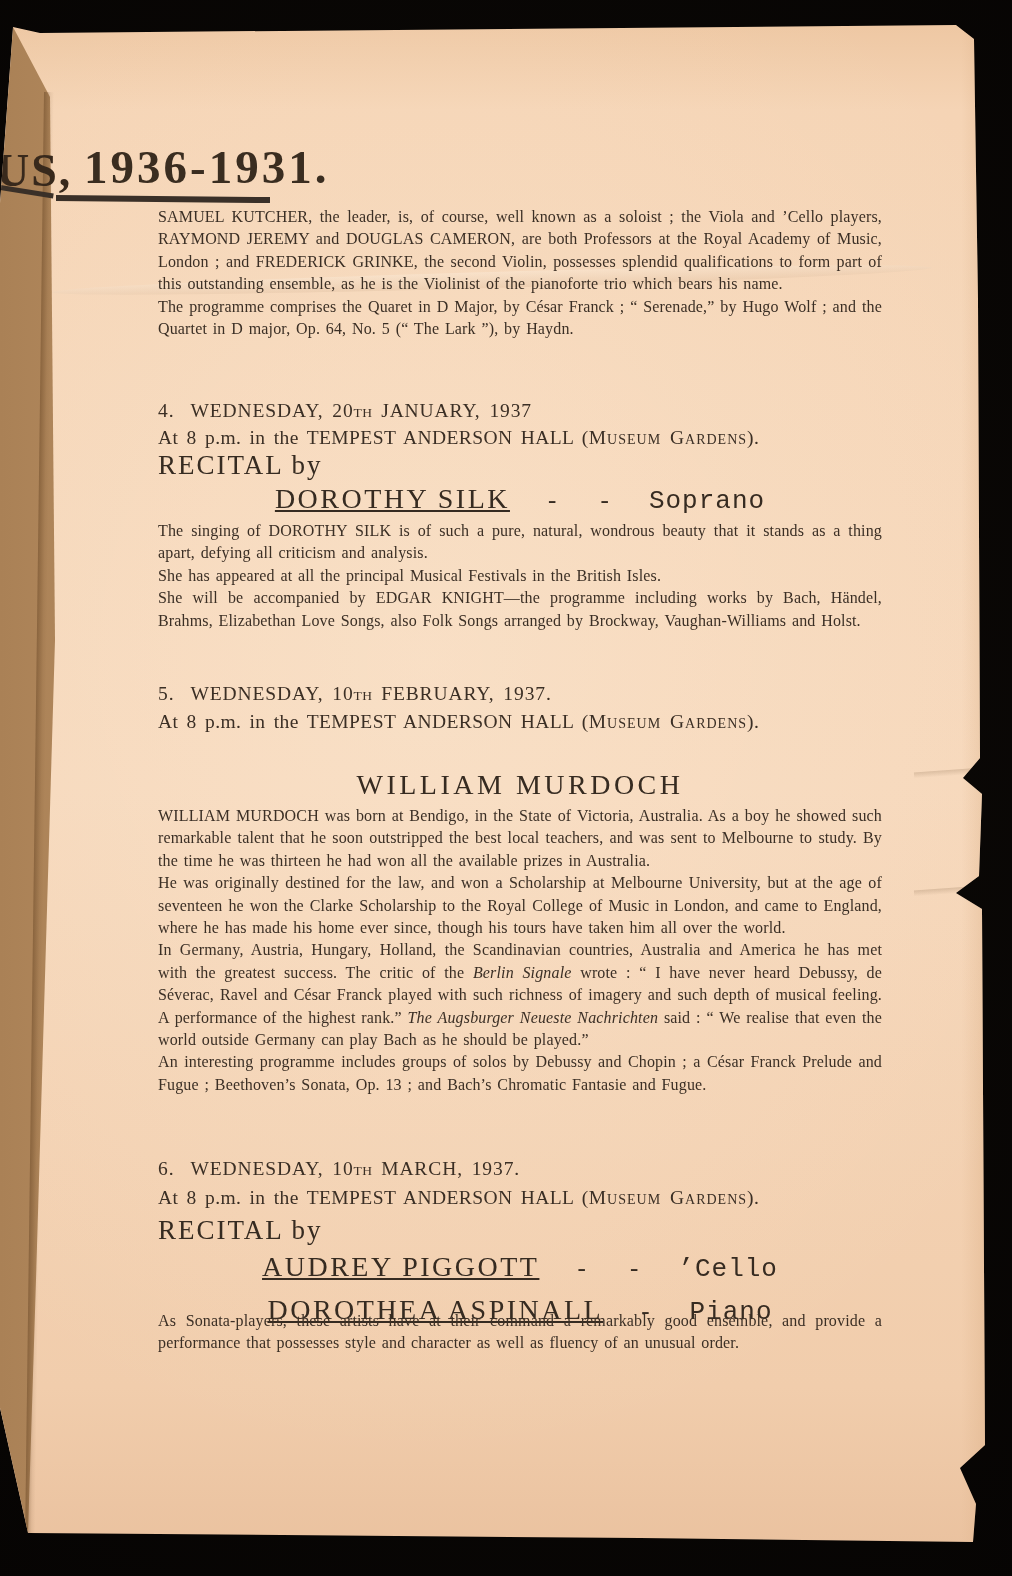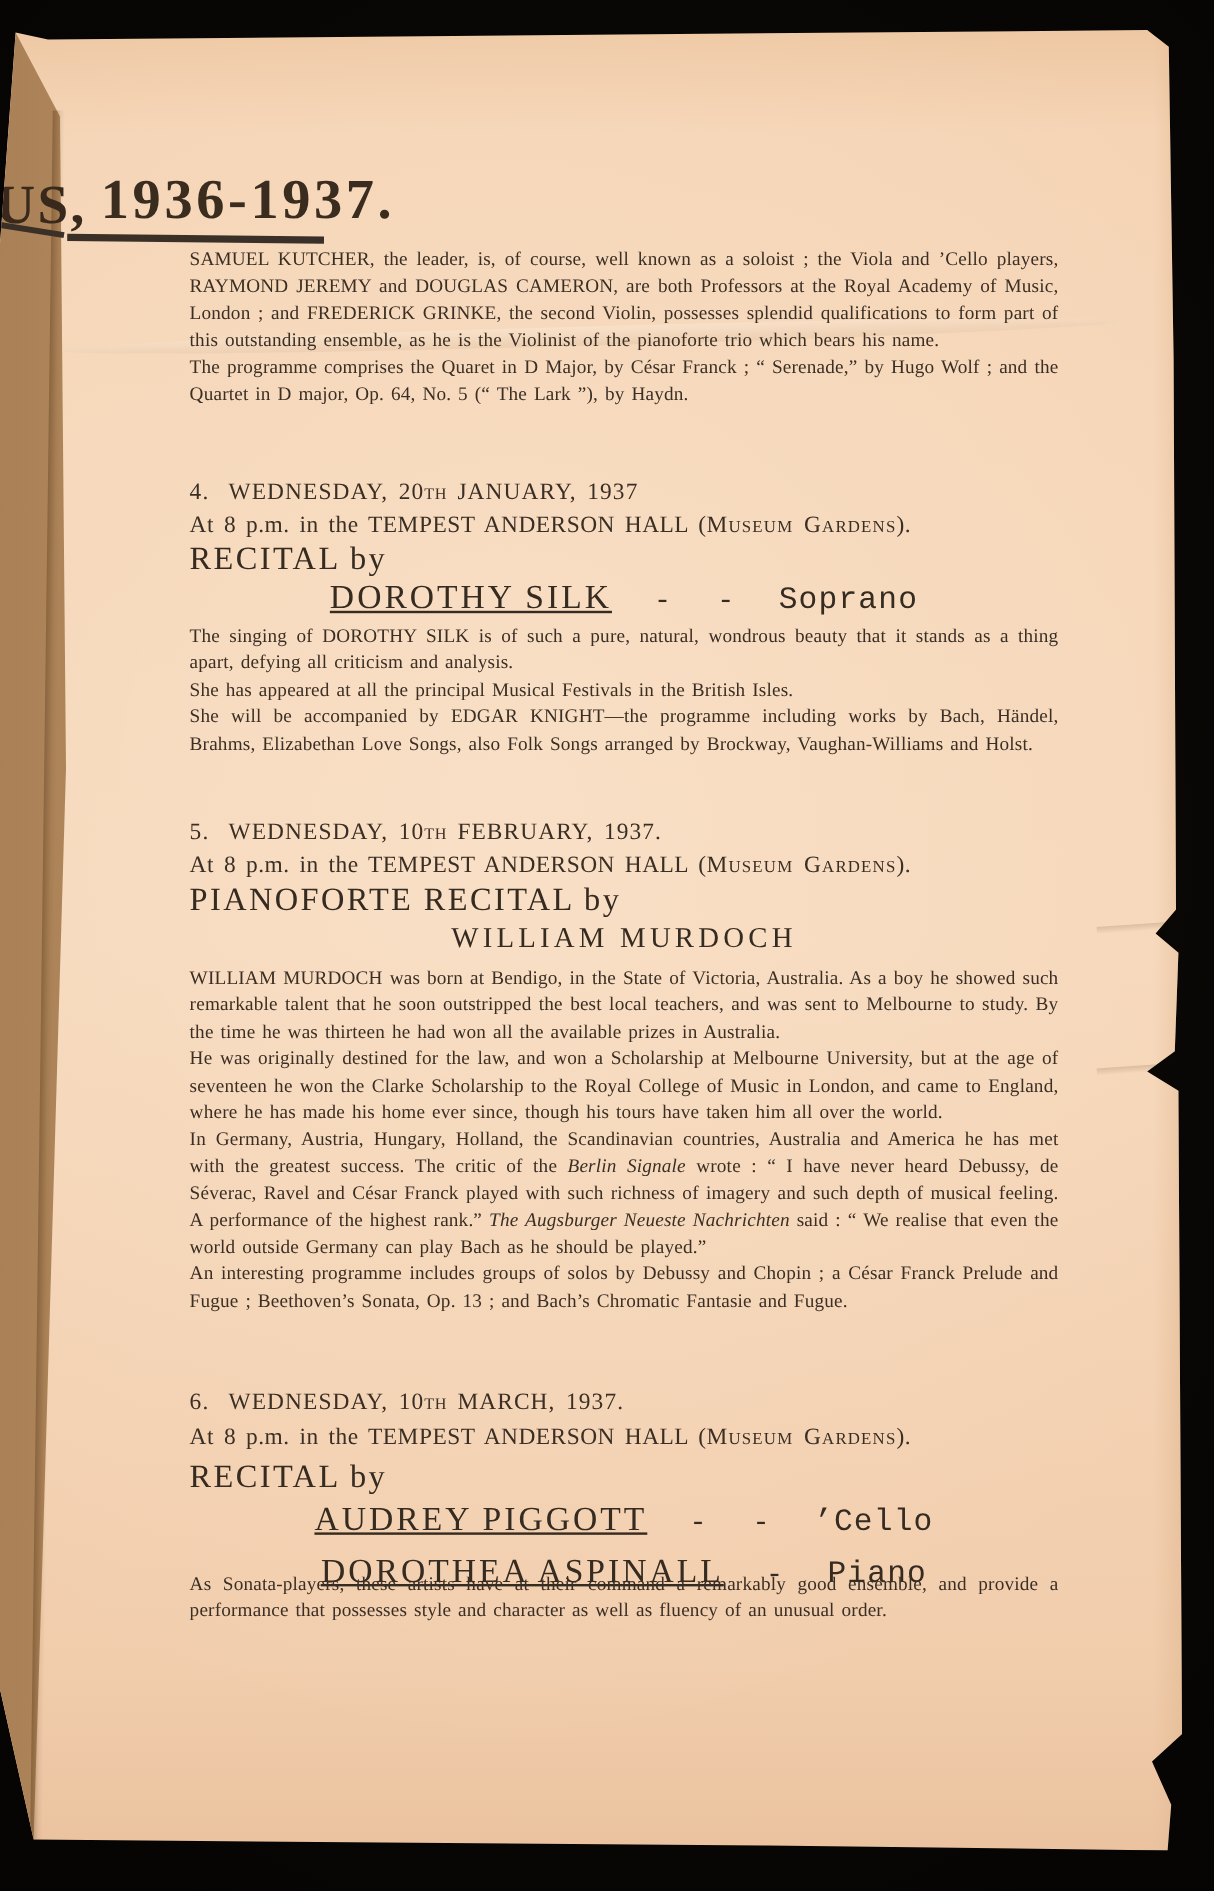--- a/index.html
+++ b/index.html
@@ -73,41 +73,41 @@
   .venue-line{font-size:19.5px;letter-spacing:0.4px;word-spacing:3px;}
   .sc{font-variant:small-caps;letter-spacing:1px;text-align:right;}
   .event-4 .venue-line{top:27px;} .event-5 .venue-line{top:28px;} .event-6 .venue-line{top:29px;}
   .recital-line{text-align:left;font-size:27px;letter-spacing:2px;color:#362b21;}
   .event-4 .recital-line{top:50px;} .event-5 .recital-line{top:51px;} .event-6 .recital-line{top:57px;}
   .perf-row{display:flex;justify-content:center;align-items:baseline;gap:38px;
     font-size:27px;letter-spacing:2px;color:#362b21;}
   .perf-name{font-size:28px;letter-spacing:2.5px;text-decoration:underline;}
   .perf-dashes{word-spacing:34px;font-size:25px;}
   .perf-role{font-size:26px;letter-spacing:1px;font-family:Liberation Mono, monospace;}
-  .artist-line{text-align:center;font-size:24px;letter-spacing:3.5px;color:#362b21;}
+  .artist-line{text-align:center;font-size:28px;letter-spacing:3.5px;color:#362b21;}
   .event-4 .perf-row{top:83px;}
   .event-5 .artist-line{top:86px;}
   .event-6 .perf-row-1{top:93px;}
   .event-6 .perf-row-2{top:136px;}
   .paras{}
   .event-4 .paras{top:120px;} .event-5 .paras{top:122px;} .event-6 .paras{top:152px;}
 </style>
 </head>
 <body>
 
 <div class="backdrop">
   <div class="paper">
     <div class="fold"></div>
     <div class="crease-v"></div>
     <div class="crease-h"></div>
     <div class="tear-shadow"></div>
     <div class="tear-shadow t2"></div>
 
     <div class="fold-us">US,</div>
-    <div class="season-title">1936-1937.</div>
+    <div class="season-title">1936-1931.</div>
     <div class="rule rule-a"></div>
     <div class="rule rule-b"></div>
 
     <div class="content">
 
       <section class="intro">
         <p>SAMUEL KUTCHER, the leader, is, of course, well known as a soloist ; the Viola and ’Cello players, RAYMOND JEREMY and DOUGLAS CAMERON, are both Professors at the Royal Academy of Music, London ; and FREDERICK GRINKE, the second Violin, possesses splendid qualifications to form part of this outstanding ensemble, as he is the Violinist of the pianoforte trio which bears his name.</p>
         <p>The programme comprises the Quaret in D Major, by César Franck ; “ Serenade,” by Hugo Wolf ; and the Quartet in D major, Op. 64, No. 5 (“ The Lark ”), by Haydn.</p>
       </section>
 
@@ -123,21 +123,20 @@
         <div class="paras">
           <p>The singing of DOROTHY SILK is of such a pure, natural, wondrous beauty that it stands as a thing apart, defying all criticism and analysis.</p>
           <p>She has appeared at all the principal Musical Festivals in the British Isles.</p>
           <p>She will be accompanied by EDGAR KNIGHT—the programme including works by Bach, Händel, Brahms, Elizabethan Love Songs, also Folk Songs arranged by Brockway, Vaughan-Williams and Holst.</p>
         </div>
       </section>
 
       <section class="event event-5">
         <div class="date-line"><span class="evt-num">5.</span><span>WEDNESDAY, 10</span><span class="ord">TH</span><span> FEBRUARY, 1937.</span></div>
         <div class="venue-line"><span>At 8 p.m. in the TEMPEST ANDERSON HALL (</span><span class="sc">Museum Gardens</span><span>).</span></div>
-        <div class="recital-line">PIANOFORTE RECITAL by</div>
         <div class="artist-line">WILLIAM MURDOCH</div>
         <div class="paras">
           <p>WILLIAM MURDOCH was born at Bendigo, in the State of Victoria, Australia.  As a boy he showed such remarkable talent that he soon outstripped the best local teachers, and was sent to Melbourne to study.  By the time he was thirteen he had won all the available prizes in Australia.</p>
           <p>He was originally destined for the law, and won a Scholarship at Melbourne University, but at the age of seventeen he won the Clarke Scholarship to the Royal College of Music in London, and came to England, where he has made his home ever since, though his tours have taken him all over the world.</p>
           <p><span>In Germany, Austria, Hungary, Holland, the Scandinavian countries, Australia and America he has met with the greatest success.  The critic of the </span><i>Berlin Signale</i><span> wrote :  “ I have never heard Debussy, de Séverac, Ravel and César Franck played with such richness of imagery and such depth of musical feeling.  A performance of the highest rank.”  </span><i>The Augsburger Neueste Nachrichten</i><span> said :  “ We realise that even the world outside Germany can play Bach as he should be played.”</span></p>
           <p>An interesting programme includes groups of solos by Debussy and Chopin ; a César Franck Prelude and Fugue ; Beethoven’s Sonata, Op. 13 ; and Bach’s Chromatic Fantasie and Fugue.</p>
         </div>
       </section>
 
       <section class="event event-6">

